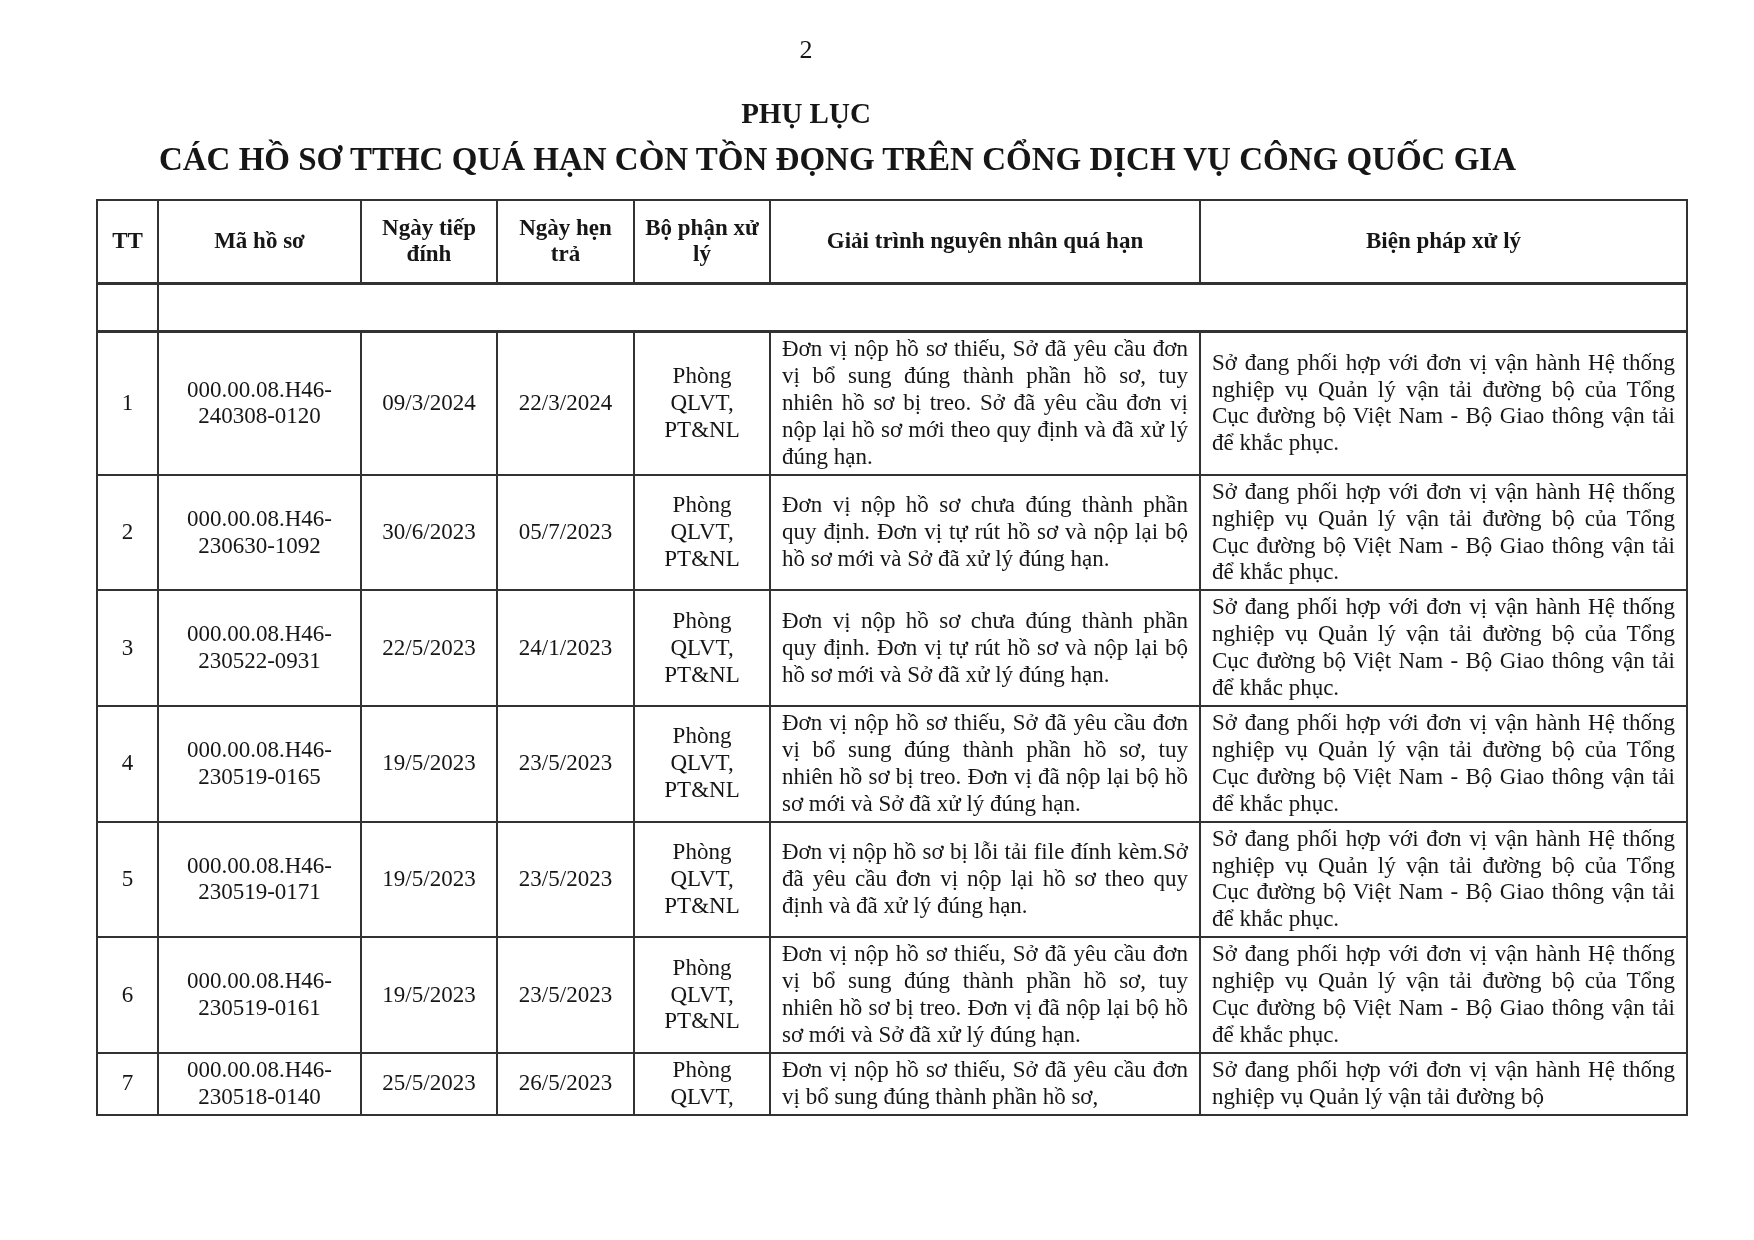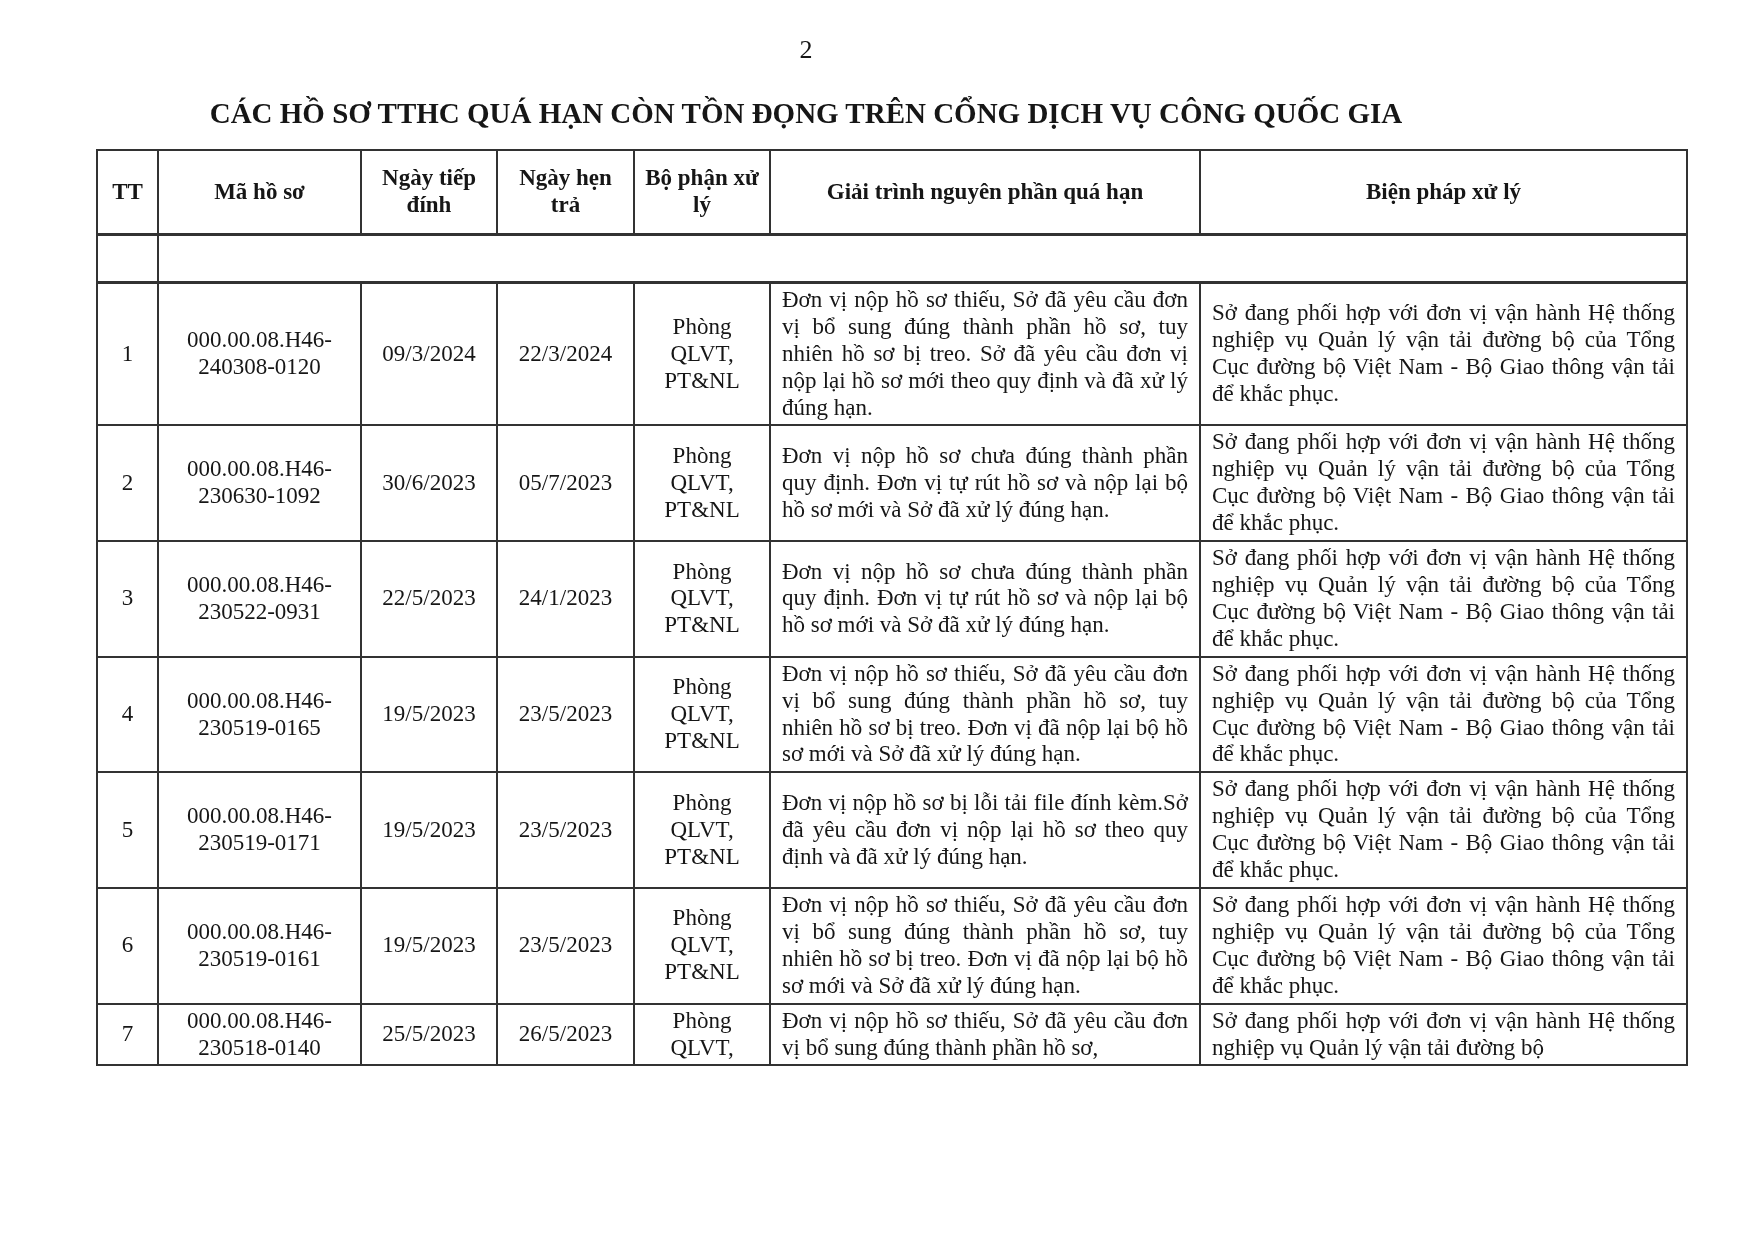--- a/index.html
+++ b/index.html
@@ -31,24 +31,25 @@
     margin: 0 0 30px 0;
     font-weight: normal;
   }
   .doc-title {
     font-size: 29px;
     font-weight: bold;
     line-height: 1.25;
     margin: 0;
   }
   .doc-subtitle {
-    font-size: 29px;
+    font-size: 33px;
     font-weight: bold;
     line-height: 1.25;
     margin: 8px 0 0 0;
+    text-align: right;
   }
   table.records {
     margin-top: 18px;
     border-collapse: collapse;
     table-layout: fixed;
     width: 1590px;
   }
   .records th, .records td {
     border: 2px solid #323232;
     vertical-align: middle;
@@ -77,41 +78,42 @@
     vertical-align: middle;
   }
 </style>
 </head>
 <body>
 
 <div class="page">
 
   <div class="head-block">
     <p class="page-number">2</p>
+    <h1 class="doc-title">PHỤ LỤC</h1>
     <h2 class="doc-subtitle">CÁC HỒ SƠ TTHC QUÁ HẠN CÒN TỒN ĐỌNG TRÊN CỔNG DỊCH VỤ CÔNG QUỐC GIA</h2>
   </div>
 
   <table class="records">
     <colgroup>
       <col style="width:61px">
       <col style="width:203px">
       <col style="width:136px">
       <col style="width:137px">
       <col style="width:136px">
       <col style="width:430px">
       <col style="width:487px">
     </colgroup>
     <thead>
       <tr class="header-row">
         <th>TT</th>
         <th>Mã hồ sơ</th>
         <th>Ngày tiếp đính</th>
         <th>Ngày hẹn trả</th>
         <th>Bộ phận xử lý</th>
-        <th>Giải trình nguyên phần quá hạn</th>
+        <th>Giải trình nguyên nhân quá hạn</th>
         <th>Biện pháp xử lý</th>
       </tr>
     </thead>
     <tbody>
       <tr class="spacer-row">
         <td></td>
         <td colspan="6"></td>
       </tr>
 
       <tr>

